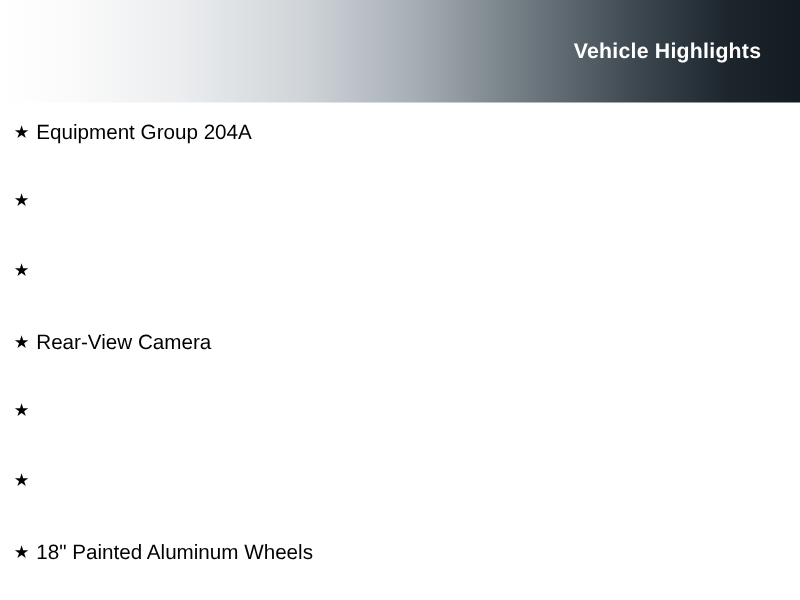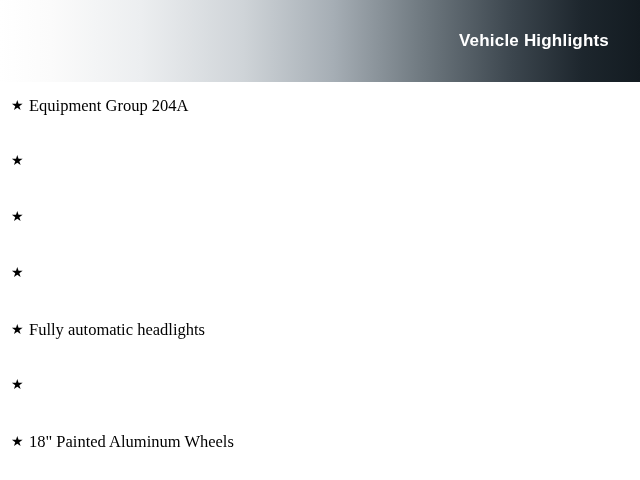--- a/index.html
+++ b/index.html
@@ -67,21 +67,20 @@
     font-size: 14px;
     line-height: 1;
     flex: 0 0 auto;
     transform: translateY(-1px);
   }
   .item-label {
     color: #000000;
     font-size: 16.5px;
     line-height: 1;
     white-space: nowrap;
-    font-family: Liberation Serif, serif;
   }
 </style>
 </head>
 <body>
 
 <div class="page">
 
   <div class="header-bar">
     <div class="header-title">Vehicle Highlights</div>
   </div>
@@ -93,24 +92,24 @@
         <span class="item-label">Equipment Group 204A</span>
       </li>
       <li>
         <span class="bullet-star">★</span>
       </li>
       <li>
         <span class="bullet-star">★</span>
       </li>
       <li>
         <span class="bullet-star">★</span>
+        <span class="item-label">Rear-View Camera</span>
       </li>
       <li>
         <span class="bullet-star">★</span>
-        <span class="item-label">Fully automatic headlights</span>
       </li>
       <li>
         <span class="bullet-star">★</span>
       </li>
       <li>
         <span class="bullet-star">★</span>
         <span class="item-label">18" Painted Aluminum Wheels</span>
       </li>
     </ul>
   </div>

